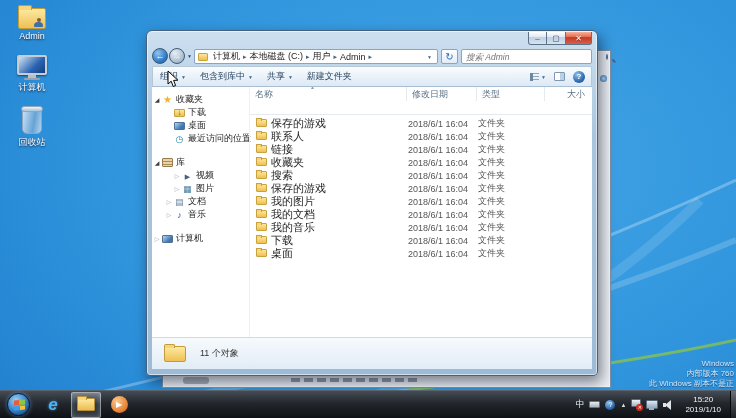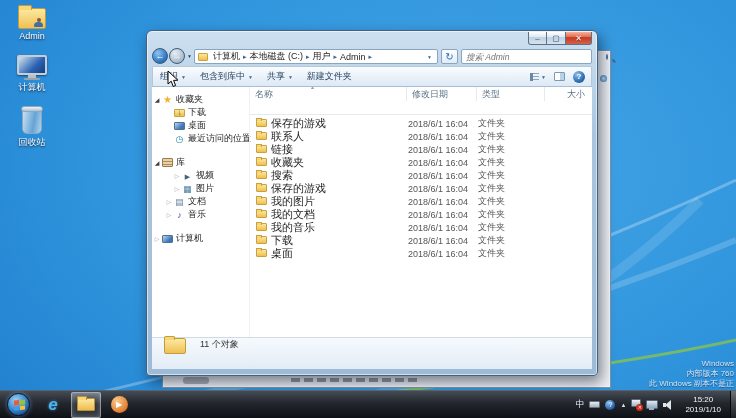--- a/index.html
+++ b/index.html
@@ -116,21 +116,21 @@
   .frow { position:relative; height:13px; display:flex; align-items:center; cursor:default; }
   .ficon { position:absolute; left:6px; top:2px; width:11px; height:8px;
     background:linear-gradient(#fce79e,#f0bf4e); border:1px solid #c9a23e; border-radius:1px; }
   .ficon::before { content:''; position:absolute; top:-2px; left:-1px; width:4px; height:2px;
     background:#f6d678; border:1px solid #c9a23e; border-bottom:none; }
   .fname { position:absolute; left:21px; font-size:11px; color:#1e1e1e; white-space:nowrap; }
   .fdate { position:absolute; left:158px; font-size:9px; color:#555; white-space:nowrap; }
   .ftype { position:absolute; left:228px; font-size:9px; color:#555; white-space:nowrap; }
 
   .detailspane { position:absolute; left:5px; right:5px; bottom:6px; height:32px;
-    background:linear-gradient(#f6fafd,#e2ecf6); border-top:1px solid #cfdae6; display:flex; align-items:flex-start; }
+    background:linear-gradient(#f6fafd,#e2ecf6); border-top:1px solid #cfdae6; display:flex; align-items:center; }
   .detailspane .dfolder { position:relative; width:22px; height:16px; margin-left:12px;
     background:linear-gradient(#fce9a0,#efc054); border:1px solid #c39c3a; border-radius:2px; }
   .detailspane .dfolder::before { content:''; position:absolute; top:-3px; left:-1px; width:9px; height:3px;
     background:#f6d678; border:1px solid #c39c3a; border-bottom:none; border-radius:2px 2px 0 0; }
   .detailspane .dcount { font-size:9px; color:#333; margin-left:14px; }
 
   
   .taskbar { position:absolute; left:0; right:0; bottom:0; height:28px; z-index:5;
     background:linear-gradient(#454c55,#23272d 45%,#0e1115); border-top:1px solid #5a626c; display:flex; align-items:center; }
   .orb { width:23px; height:23px; border-radius:50%; margin:0 8px 0 7px; position:relative;

